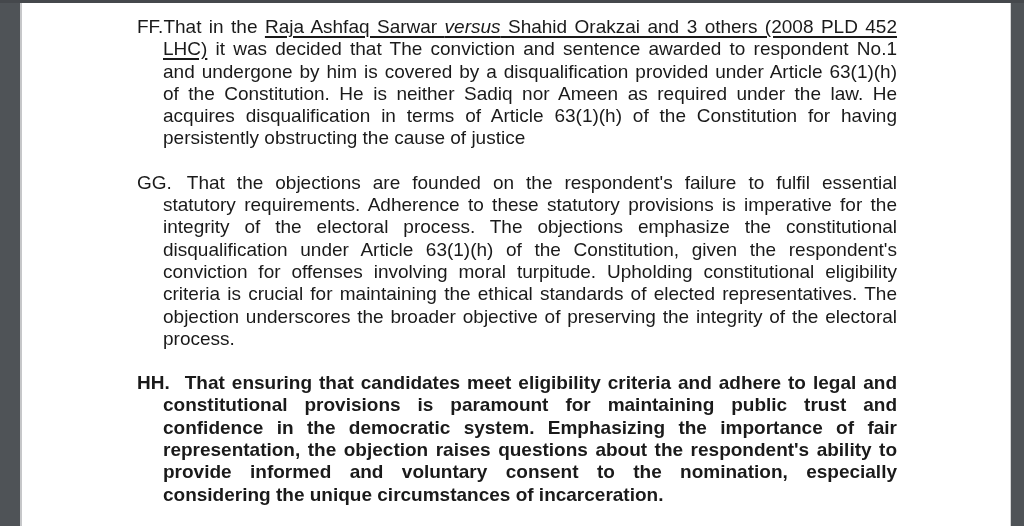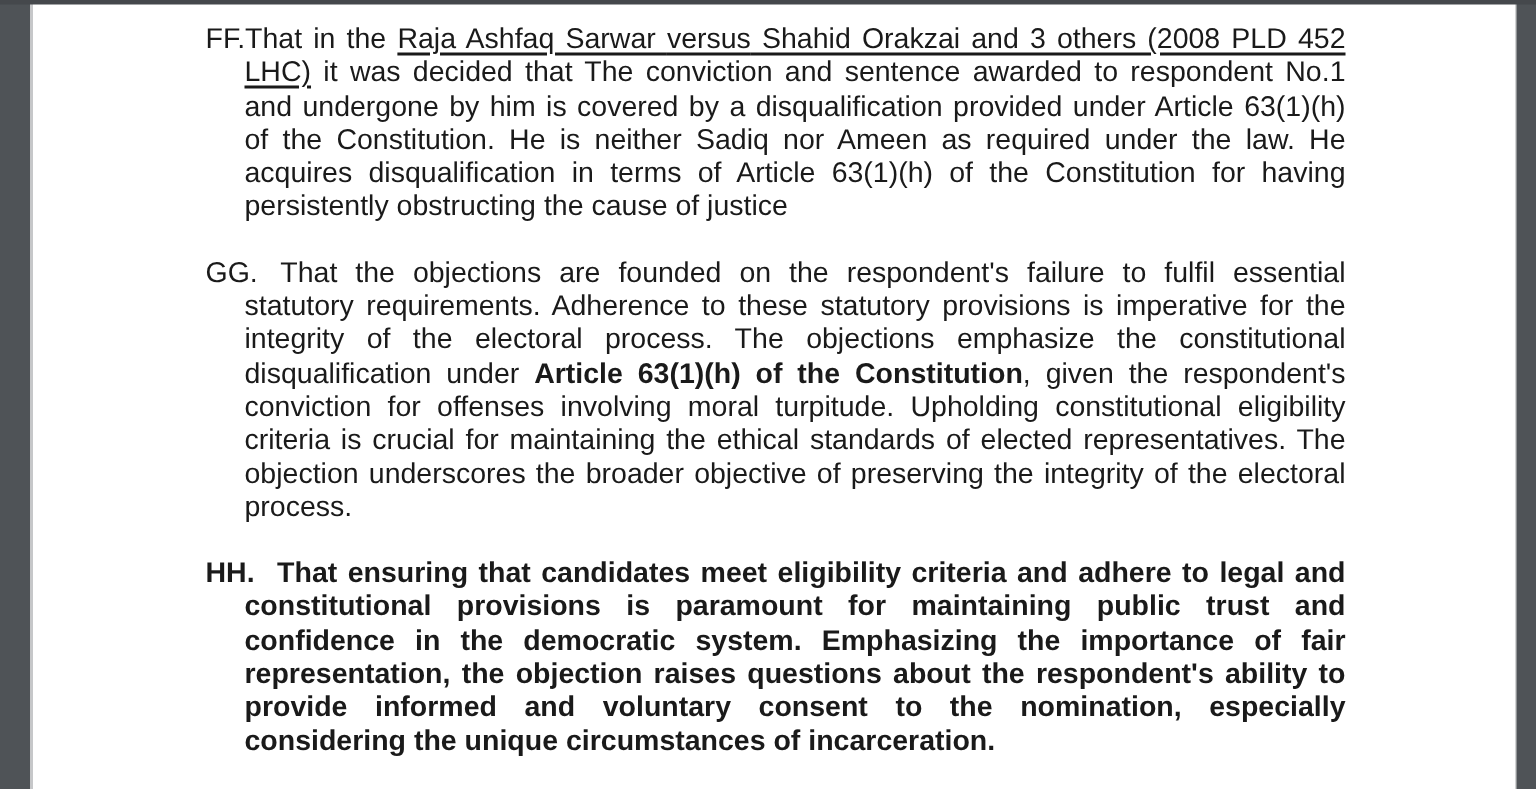--- a/index.html
+++ b/index.html
@@ -75,22 +75,22 @@
   .para:last-child { margin-bottom: 0; font-weight: bold; }
   .label-tab {
     display: inline-block;
     width: 15px;
   }
   .run.underline {
     text-decoration: underline;
     text-decoration-thickness: 1.5px;
     text-underline-offset: 3px;
   }
-  .run.italic { }
-  .run.bold { font-weight: bold; }
+  .run.italic { font-style: italic; }
+  .run.bold { font-weight: normal; }
 </style>
 </head>
 <body>
 
 <div class="viewer-top-line"></div>
 <div class="viewer-edge left"></div>
 <div class="viewer-edge right"></div>
 
 <div class="document-page">
   <div class="text-block">

